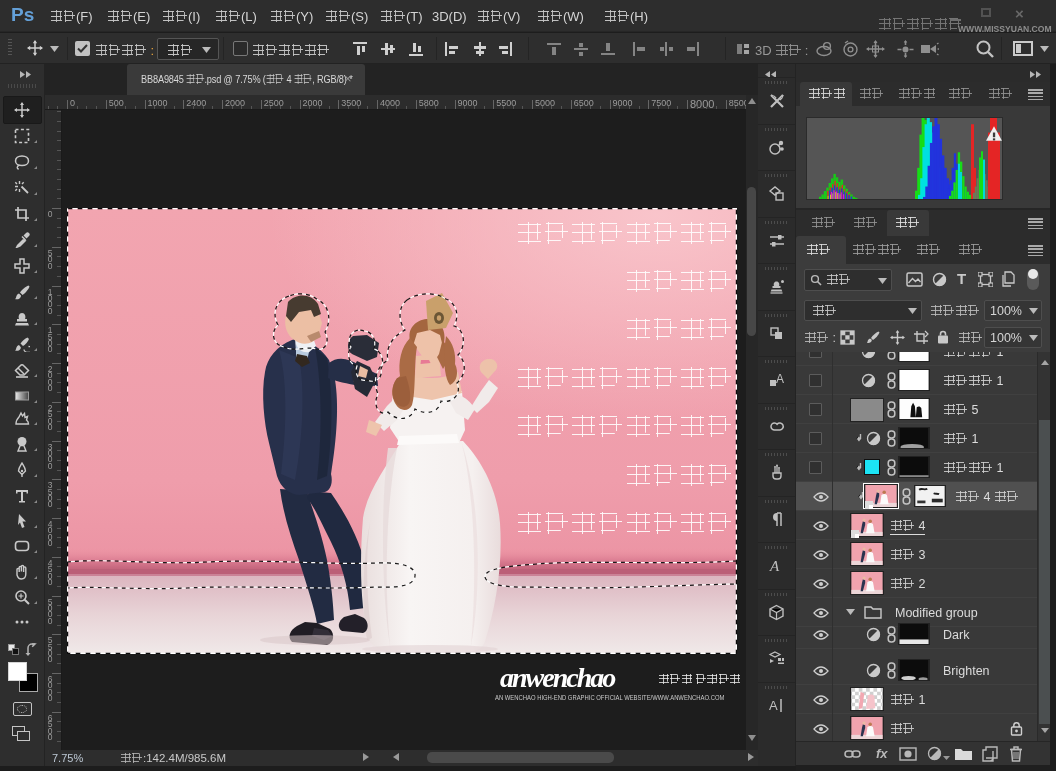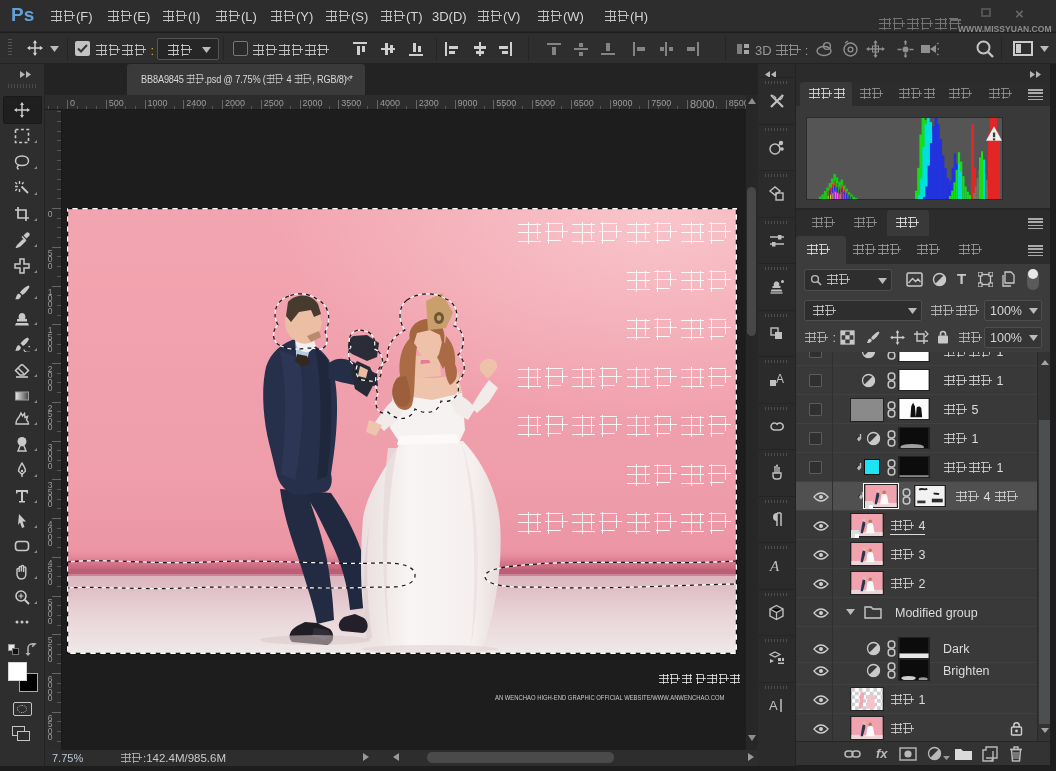--- a/index.html
+++ b/index.html
@@ -343,21 +343,21 @@
     <div class="ab tx" style="left:296.25px;top:3px;font-size:9px;color:#9b9b9b">3500</div>
     <div class="ab" style="left:302.9375px;top:11px;width:1px;height:4px;background:#555"></div>
     <div class="ab" style="left:312.625px;top:11px;width:1px;height:4px;background:#555"></div>
     <div class="ab" style="left:322.3125px;top:11px;width:1px;height:4px;background:#555"></div>
     <div class="ab" style="left:332px;top:5px;width:1px;height:10px;background:#666"></div>
     <div class="ab tx" style="left:335px;top:3px;font-size:9px;color:#9b9b9b">4000</div>
     <div class="ab" style="left:341.6875px;top:11px;width:1px;height:4px;background:#555"></div>
     <div class="ab" style="left:351.375px;top:11px;width:1px;height:4px;background:#555"></div>
     <div class="ab" style="left:361.0625px;top:11px;width:1px;height:4px;background:#555"></div>
     <div class="ab" style="left:370.75px;top:5px;width:1px;height:10px;background:#666"></div>
-    <div class="ab tx" style="left:373.75px;top:3px;font-size:9px;color:#9b9b9b">2300</div>
+    <div class="ab tx" style="left:373.75px;top:3px;font-size:9px;color:#9b9b9b">5800</div>
     <div class="ab" style="left:380.4375px;top:11px;width:1px;height:4px;background:#555"></div>
     <div class="ab" style="left:390.125px;top:11px;width:1px;height:4px;background:#555"></div>
     <div class="ab" style="left:399.8125px;top:11px;width:1px;height:4px;background:#555"></div>
     <div class="ab" style="left:409.5px;top:5px;width:1px;height:10px;background:#666"></div>
     <div class="ab tx" style="left:412.5px;top:3px;font-size:9px;color:#9b9b9b">9000</div>
     <div class="ab" style="left:419.1875px;top:11px;width:1px;height:4px;background:#555"></div>
     <div class="ab" style="left:428.875px;top:11px;width:1px;height:4px;background:#555"></div>
     <div class="ab" style="left:438.5625px;top:11px;width:1px;height:4px;background:#555"></div>
     <div class="ab" style="left:448.25px;top:5px;width:1px;height:10px;background:#666"></div>
     <div class="ab tx" style="left:451.25px;top:3px;font-size:9px;color:#9b9b9b">5500</div>
@@ -649,20 +649,21 @@
   </svg>
       <div class="ab tx" style="right:4px;top:13px;font-size:23px;color:rgba(255,255,255,.93);text-align:right"><span class="g"></span><span class="h"></span><span class="g"></span><span class="h"></span><span class="g"></span><span class="h"></span><span class="g"></span><span class="h"></span></div>
       <div class="ab tx" style="right:4px;top:61px;font-size:23px;color:rgba(255,255,255,.93);text-align:right"><span class="g"></span><span class="h"></span><span class="g"></span><span class="h"></span></div>
       <div class="ab tx" style="right:4px;top:109px;font-size:23px;color:rgba(255,255,255,.93);text-align:right"><span class="g"></span><span class="h"></span><span class="g"></span><span class="h"></span></div>
       <div class="ab tx" style="right:4px;top:158px;font-size:23px;color:rgba(255,255,255,.93);text-align:right"><span class="g"></span><span class="h"></span><span class="g"></span><span class="h"></span><span class="g"></span><span class="h"></span><span class="g"></span><span class="h"></span></div>
       <div class="ab tx" style="right:4px;top:206px;font-size:23px;color:rgba(255,255,255,.93);text-align:right"><span class="g"></span><span class="h"></span><span class="g"></span><span class="h"></span><span class="g"></span><span class="h"></span><span class="g"></span><span class="h"></span></div>
       <div class="ab tx" style="right:4px;top:255px;font-size:23px;color:rgba(255,255,255,.93);text-align:right"><span class="g"></span><span class="h"></span><span class="g"></span><span class="h"></span></div>
       <div class="ab tx" style="right:4px;top:303px;font-size:23px;color:rgba(255,255,255,.93);text-align:right"><span class="g"></span><span class="h"></span><span class="g"></span><span class="h"></span><span class="g"></span><span class="h"></span><span class="g"></span><span class="h"></span></div>
     </div>
   <div class="ab" id="logo" style="left:380px;top:553px;width:300px;height:40px">
+      <div class="ab tx" style="left:58px;top:-1px;font-size:28px;font-style:italic;font-weight:bold;color:#fff;font-family:'Liberation Serif',serif;letter-spacing:-2px">anwenchao</div>
   <div class="ab tx" style="left:216px;top:10px;font-size:11.5px;color:#fff;font-weight:bold;letter-spacing:-.5px">
     <span class="g"></span><span class="h"></span><span class="g"></span>&nbsp;<span class="h"></span><span class="g"></span><span class="h"></span><span class="g"></span>
   </div>
   <div class="ab tx" style="left:53px;top:31px;font-size:7px;color:#c9c9c9;letter-spacing:0;transform:scaleX(.84);transform-origin:0 0">AN WENCHAO HIGH-END GRAPHIC OFFICIAL WEBSITE/WWW.ANWENCHAO.COM</div>
     </div>
 </div>
 
 <div class="ab" style="left:746px;top:95px;width:12px;height:655px;background:#272727">
   <div class="ab" style="left:2px;top:3px;width:8px;height:6px;background:#8e8e8e;clip-path:polygon(50% 0,100% 100%,0 100%)"></div>
   <div class="ab" style="left:1px;top:92px;width:9px;height:149px;background:#474747;border-radius:5px"></div>
@@ -1189,21 +1190,21 @@
         <svg class="ab" style="left:17px;top:10px" width="16" height="10" viewBox="0 0 16 10">
           <path d="M1 5c2.5-3 4.5-4 7-4s4.5 1 7 4c-2.5 3-4.5 4-7 4S3.5 8 1 5z" fill="none" stroke="#cfcfcf" stroke-width="1.3"></path>
           <circle cx="8" cy="5" r="2" fill="#cfcfcf"></circle>
         </svg>
         <div class="ab" style="left:50px;top:11px;width:9px;height:6px;background:#bbb;clip-path:polygon(0 0,100% 0,50% 100%)"></div>
         <svg class="ab" style="left:68px;top:7px" width="18" height="14" viewBox="0 0 18 14">
           <path d="M1 2h6l2 2h8v9H1z" fill="none" stroke="#c9c9c9" stroke-width="1.4"></path>
         </svg>
         <div class="ab tx" style="left:99px;top:8px;font-size:12.5px;color:#dcdcdc;">Modified group</div>
       </div>
-      <div class="ab" style="left:0;top:282px;width:254px;height:29px;;border-bottom:1px solid #404040">
+      <div class="ab" style="left:0;top:268px;width:254px;height:29px;;border-bottom:1px solid #404040">
         <svg class="ab" style="left:17px;top:10px" width="16" height="10" viewBox="0 0 16 10">
           <path d="M1 5c2.5-3 4.5-4 7-4s4.5 1 7 4c-2.5 3-4.5 4-7 4S3.5 8 1 5z" fill="none" stroke="#cfcfcf" stroke-width="1.3"></path>
           <circle cx="8" cy="5" r="2" fill="#cfcfcf"></circle>
         </svg>
         <svg class="ab" style="left:70px;top:7px" width="15" height="15" viewBox="0 0 15 15">
           <circle cx="7.5" cy="7.5" r="6" stroke="#c9c9c9" stroke-width="1.3" fill="none"></circle>
           <path d="M3 12L12 3a6 6 0 01-9 9z" fill="#c9c9c9"></path>
         </svg>
         <svg class="ab" style="left:90px;top:6px" width="11" height="17" viewBox="0 0 11 17">
           <rect x="2.2" y="1" width="6.6" height="7" rx="3" fill="none" stroke="#c4c4c4" stroke-width="1.5"></rect>

